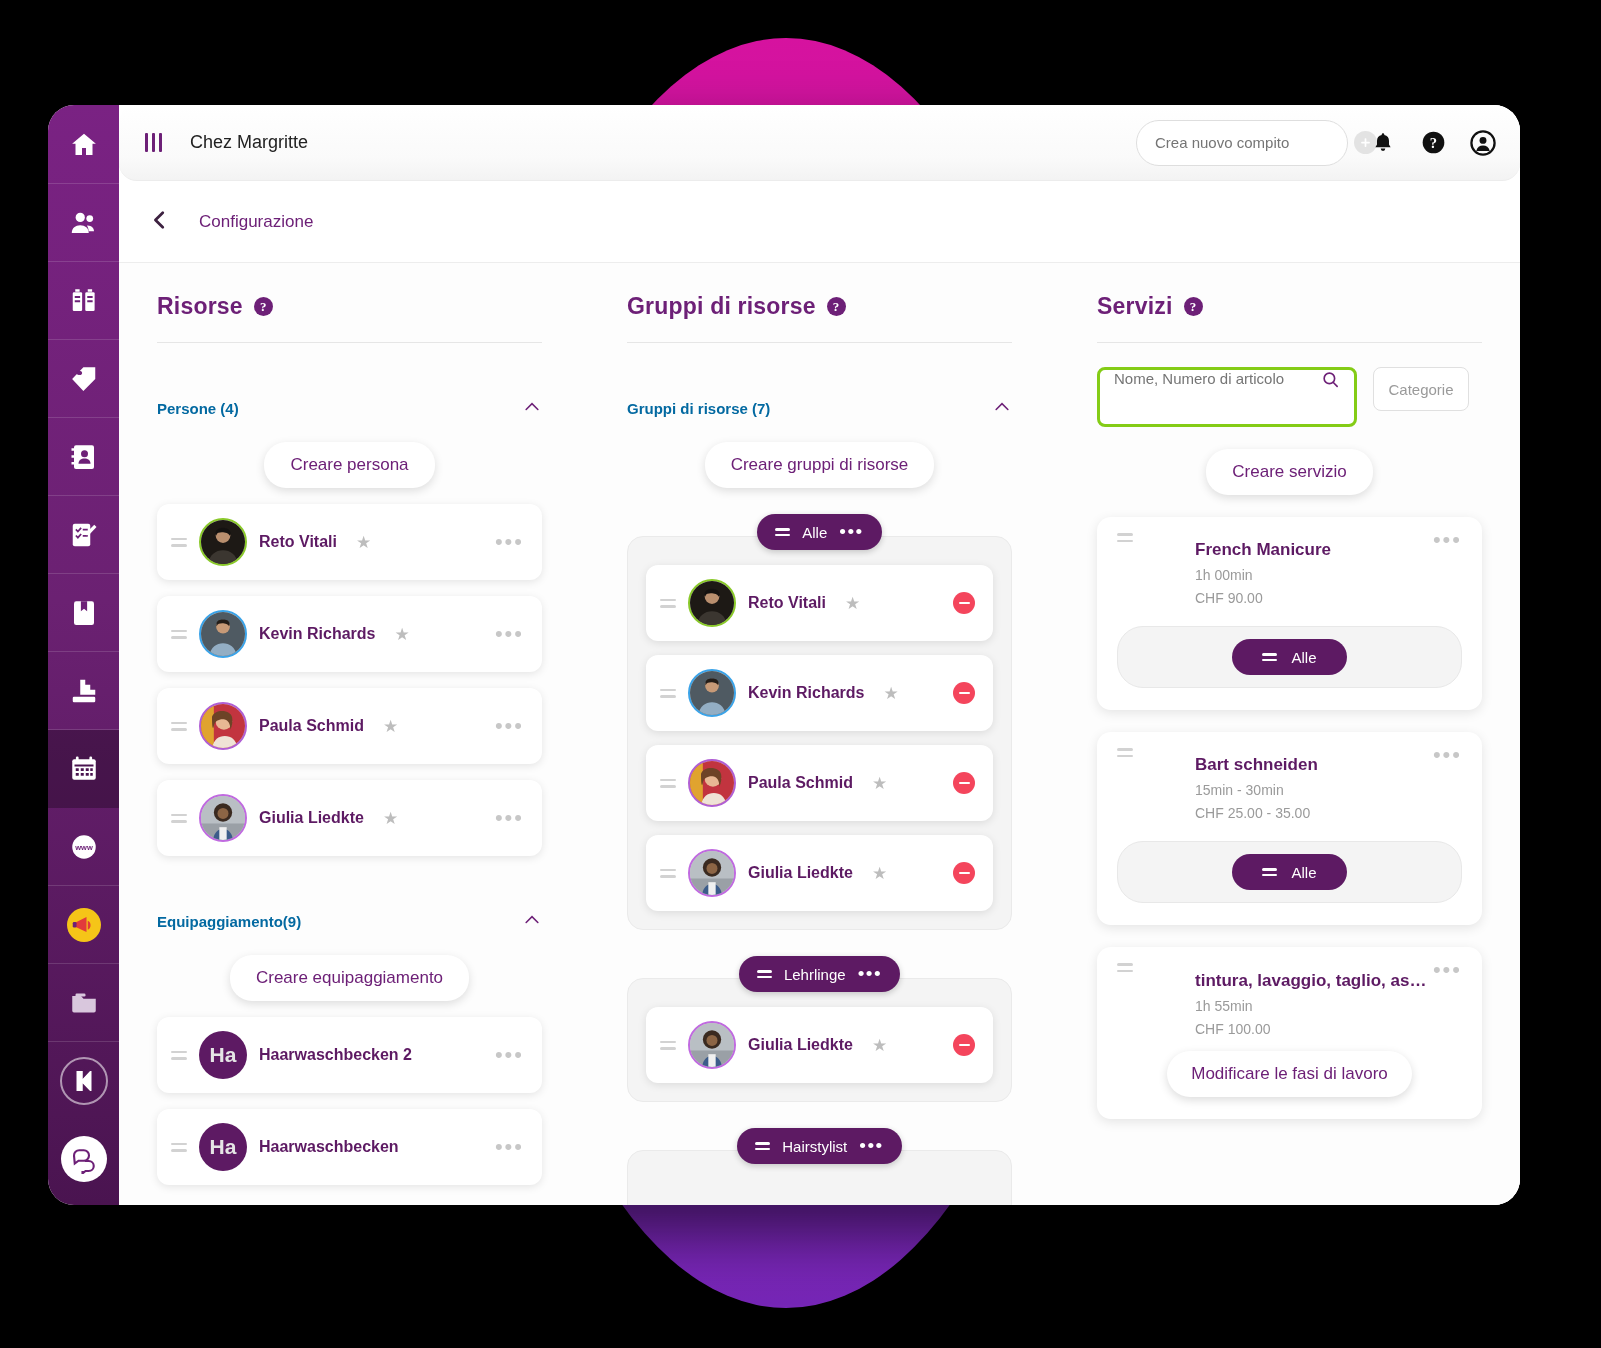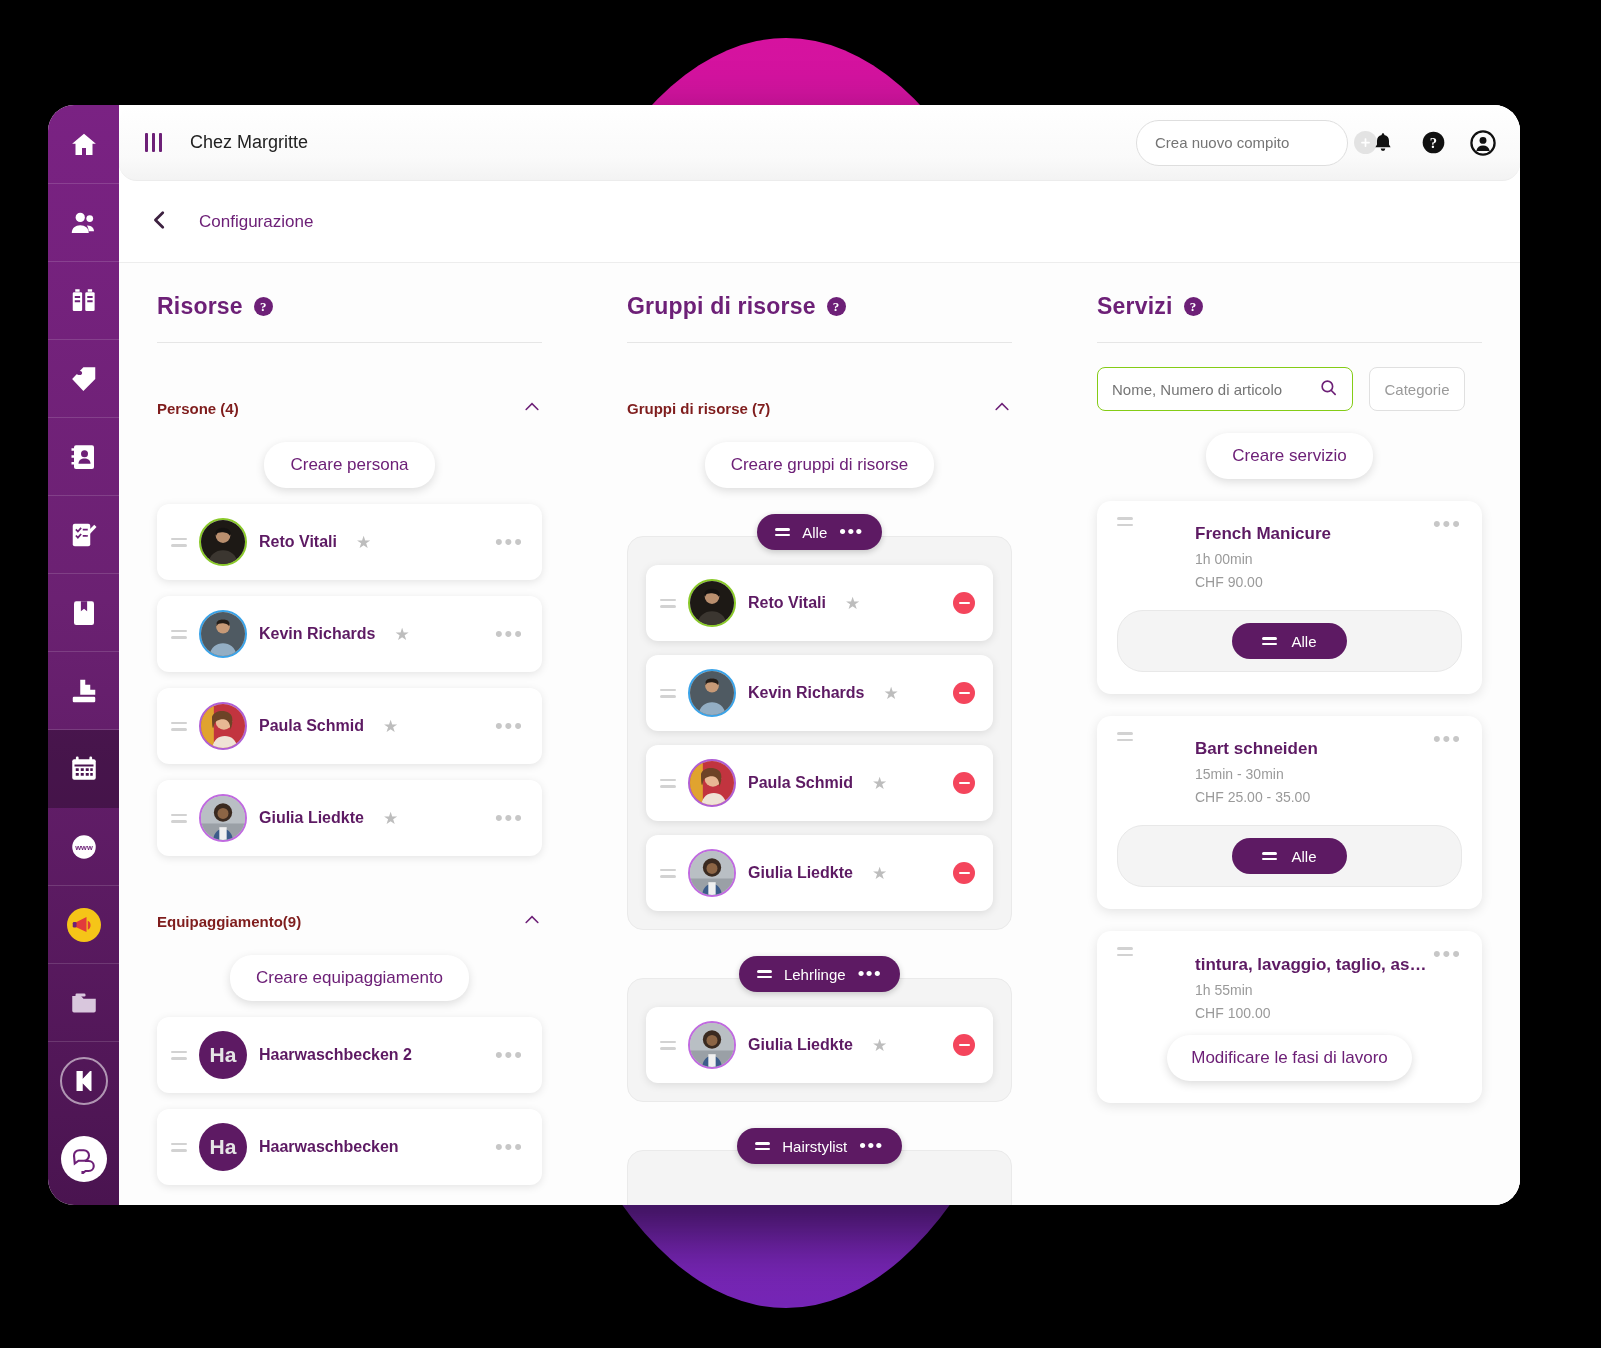--- a/index.html
+++ b/index.html
@@ -103,21 +103,21 @@
     font-size:23px;font-weight:bold;color:#6d2077;letter-spacing:.2px;
     padding-bottom:22px; border-bottom:1px solid #e6e6e6;
   }
   .q-badge{
     width:19px;height:19px;border-radius:50%;background:#6d2077;color:#fff;
     font-size:13px;font-weight:bold;display:flex;align-items:center;justify-content:center;
     font-family:"Liberation Serif", serif;
   }
   .section-head{
     margin-top:54px; display:flex;align-items:center;justify-content:space-between;
-    font-size:15px;font-weight:bold;color:#7f1d1d;
+    font-size:15px;font-weight:bold;color:#0369a1;
   }
   .caret{ color:#6d2077; font-size:15px; }
   .create-btn{
     margin:22px auto 0 auto; display:block;
     background:#fff; border:none; border-radius:22px;
     padding:13px 26px; font-size:17px; color:#6d2077;
     box-shadow:0 3px 10px rgba(0,0,0,.13); cursor:pointer;
     font-family:"Liberation Sans", sans-serif;
   }
 
@@ -162,22 +162,22 @@
   .group-body{
     background:#f4f4f4; border:1px solid #eaeaea; border-radius:16px;
     padding:28px 18px 18px 18px;
   }
   .group-body .rescard{ margin-top:14px; }
   .group-body .rescard:first-child{ margin-top:0; }
 
   
   .svc-tools{ margin-top:24px; display:flex; gap:16px; }
   .svc-search{
-    flex:0 0 238px; height:44px;border:1px solid #84cc16;border-radius:8px;background:#fff;
-    display:flex;align-items:center;padding:0 14px; gap:8px;
+    flex:0 0 238px; height:60px;border:3px solid #84cc16;border-radius:8px;background:#fff;
+    display:flex;align-items:flex-start;padding:0 14px; gap:8px;
   }
   .svc-search input{
     border:none;outline:none;flex:1;font-size:15px;color:#8b8b8b;background:transparent;
     font-family:"Liberation Sans", sans-serif;
   }
   .svc-cat{
     flex:0 0 96px; height:44px;border:1px solid #e0e0e0;border-radius:8px;background:#fff;
     display:flex;align-items:center;justify-content:center;font-size:15px;color:#9a9a9a;
   }
   .svc-card{

